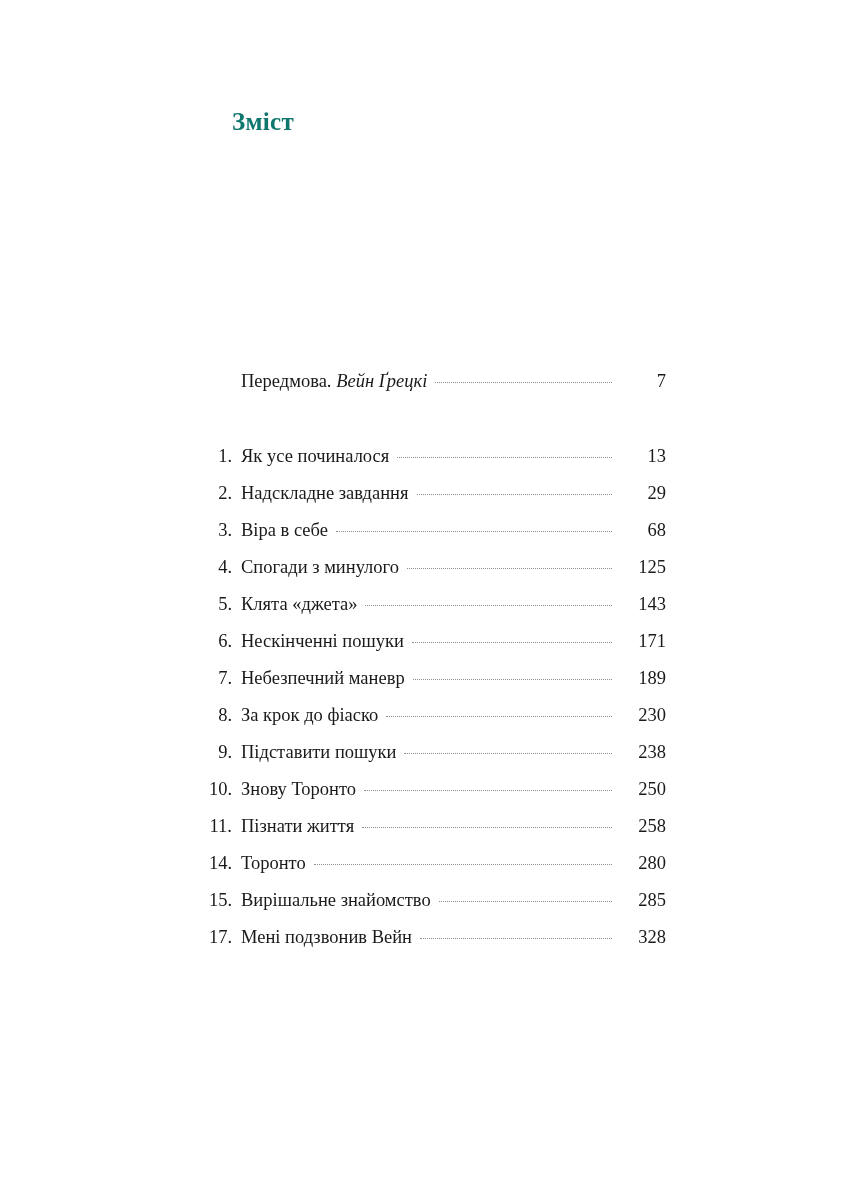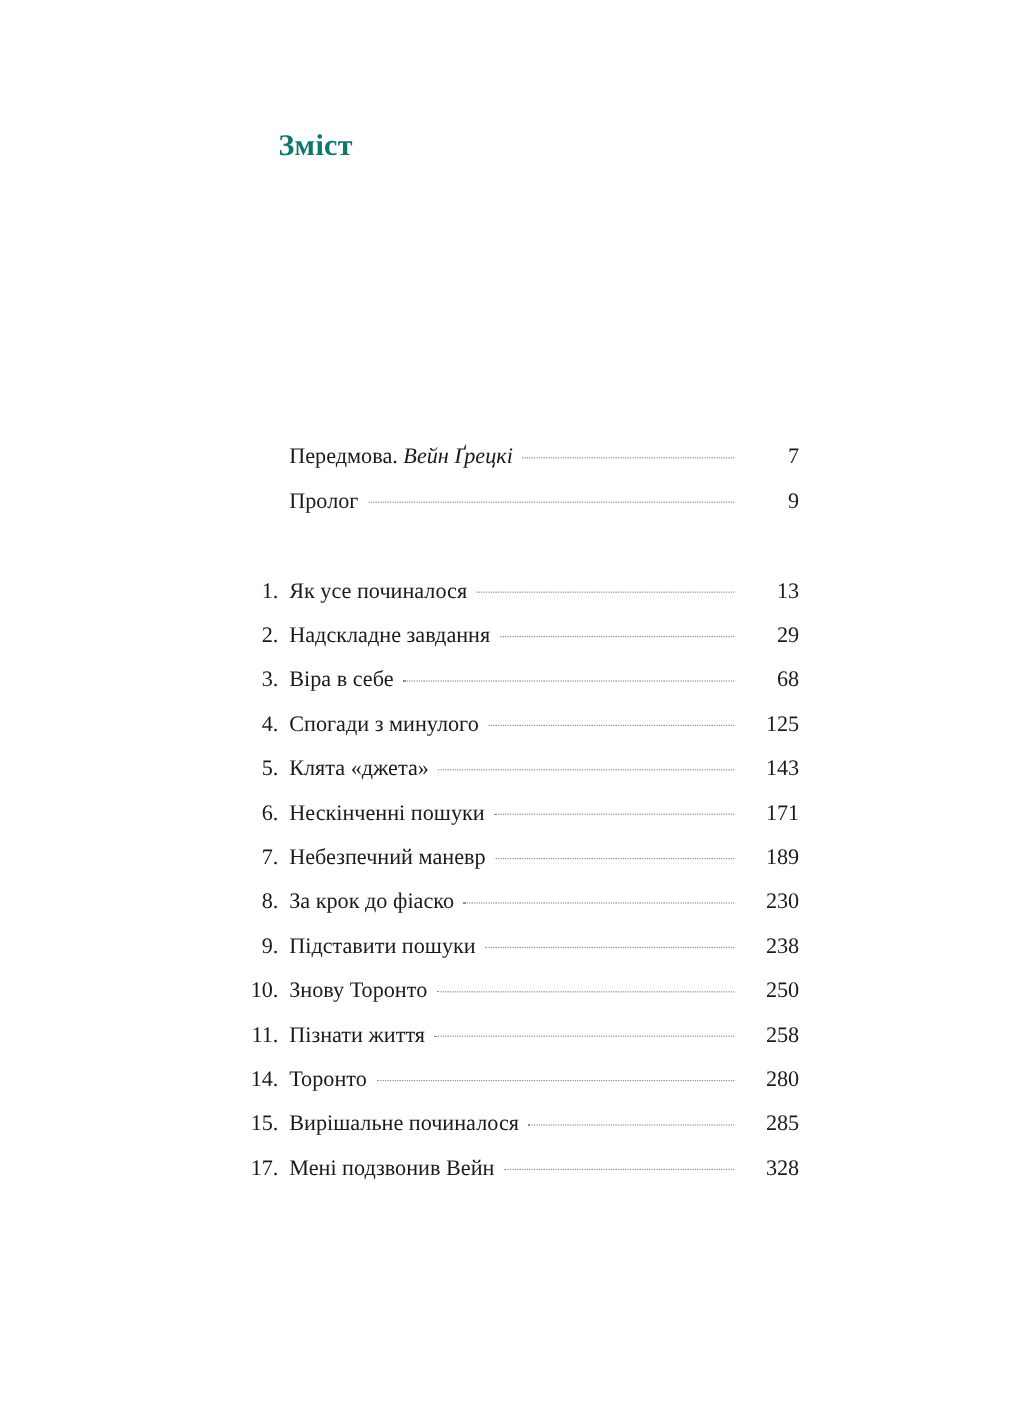--- a/index.html
+++ b/index.html
@@ -96,26 +96,20 @@
 
     <div class="toc-group group-front">
 
       <div class="toc-row front-row">
         <span class="num"></span>
         <span class="label"><span>Передмова. </span><span class="ital">Вейн Ґрецкі</span></span>
         <span class="dots"></span>
         <span class="page-num">7</span>
       </div>
 
-      <div class="toc-row front-row">
-        <span class="num"></span>
-        <span class="label"><span>Пролог</span><span class="ital"></span></span>
-        <span class="dots"></span>
-        <span class="page-num">9</span>
-      </div>
 
     </div>
 
     <div class="toc-group">
 
       <div class="toc-row">
         <span class="num">1.</span>
         <span class="label">Як усе починалося</span>
         <span class="dots"></span>
         <span class="page-num">13</span>
@@ -195,21 +189,21 @@
 
       <div class="toc-row">
         <span class="num">14.</span>
         <span class="label">Торонто</span>
         <span class="dots"></span>
         <span class="page-num">280</span>
       </div>
 
       <div class="toc-row">
         <span class="num">15.</span>
-        <span class="label">Вирішальне починалося</span>
+        <span class="label">Вирішальне знайомство</span>
         <span class="dots"></span>
         <span class="page-num">285</span>
       </div>
 
 
       <div class="toc-row">
         <span class="num">17.</span>
         <span class="label">Мені подзвонив Вейн</span>
         <span class="dots"></span>
         <span class="page-num">328</span>

